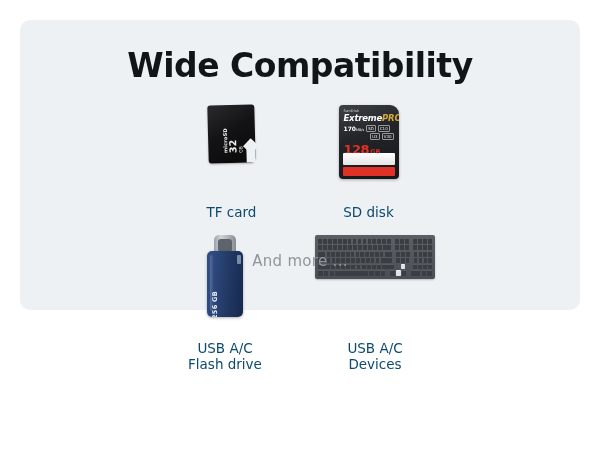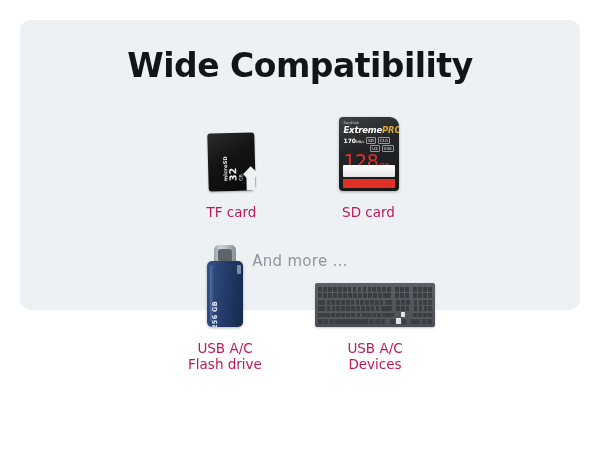--- a/index.html
+++ b/index.html
@@ -52,31 +52,31 @@
     display: flex;
     flex-direction: column;
     align-items: center;
   }
   .row-1 .cell { width: 137px; }
   .row-2 .cell { width: 150px; }
 
   .art {
     height: 86px;
     display: flex;
-    align-items: flex-end;
+    align-items: flex-start;
     justify-content: center;
     position: relative;
   }
   .row-2 .art { height: 92px; }
 
   .caption {
     margin-top: 13px;
     font-size: 13.5px;
     line-height: 16px;
-    color: #be185d;
+    color: #0c4a6e;
     text-align: center;
     font-family: "DejaVu Sans", sans-serif;
     white-space: pre-line;
   }
 
   
   .tf {
     position: relative;
     width: 47px;
     height: 58px;
@@ -195,22 +195,22 @@
     justify-content: flex-end;
     margin-top: 1px;
   }
   .sd-cap {
     display: flex;
     align-items: baseline;
     gap: 1px;
     margin-top: 1px;
   }
   .sd-cap .num {
-    font-size: 19px;
-    font-weight: normal;
+    font-size: 13px;
+    font-weight: bold;
     color: #e03127;
     line-height: 17px;
     letter-spacing: -.5px;
     font-family: "DejaVu Sans", sans-serif;
   }
   .sd-cap .unit {
     font-size: 6.5px;
     font-weight: bold;
     color: #e03127;
     font-family: "DejaVu Sans", sans-serif;
@@ -417,21 +417,21 @@
             <span class="sd-badge">V30</span>
           </div>
           <div class="sd-cap">
             <span class="num">128</span>
             <span class="unit">GB</span>
           </div>
           <div class="sd-white"></div>
           <div class="sd-red"></div>
         </div>
       </div>
-      <div class="caption">SD card</div>
+      <div class="caption">SD disk</div>
     </div>
 
 
   </div>
 
   <div class="row row-2">
 
     <div class="cell">
       <div class="art">
         <div class="usb">

